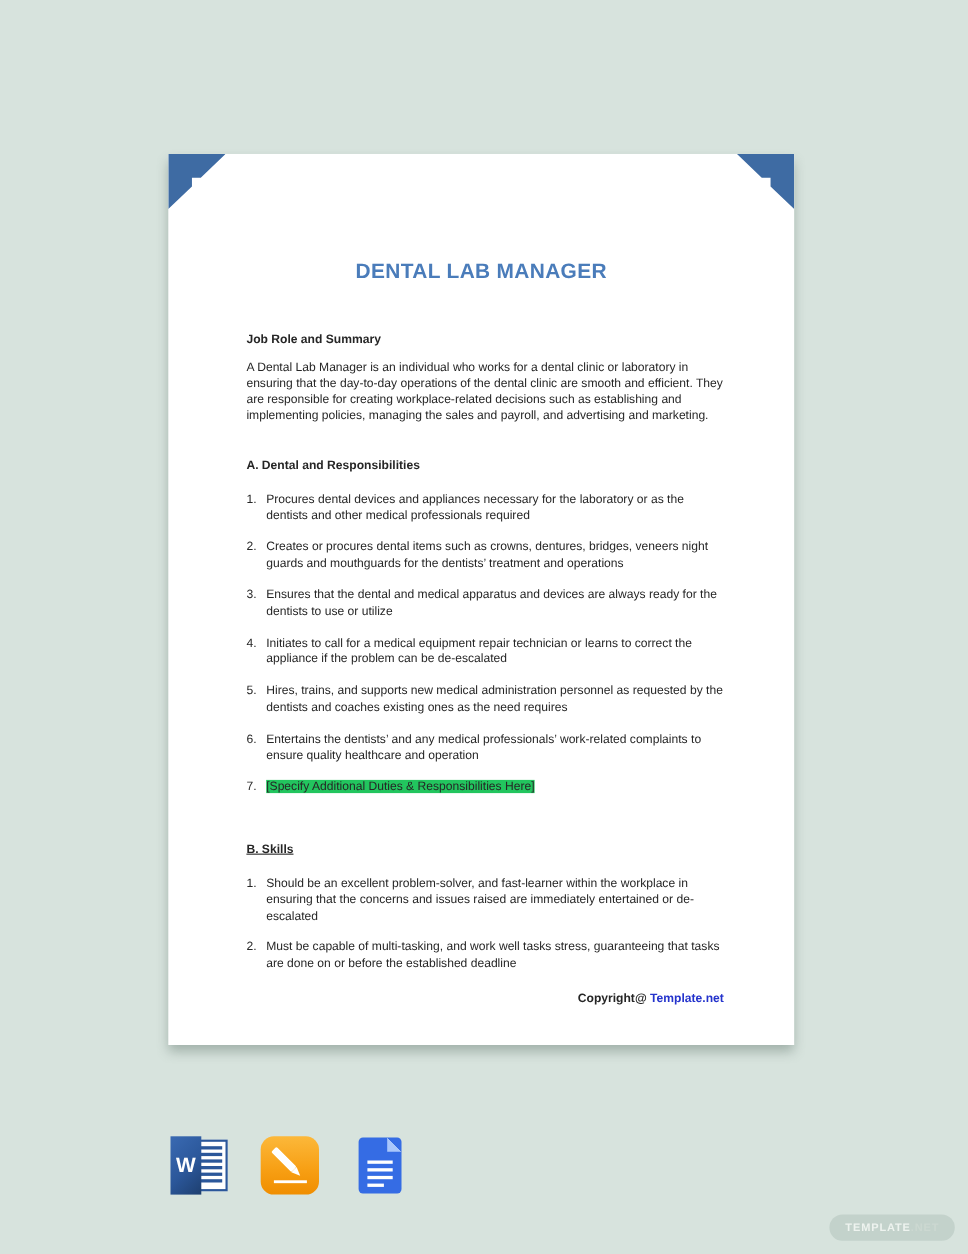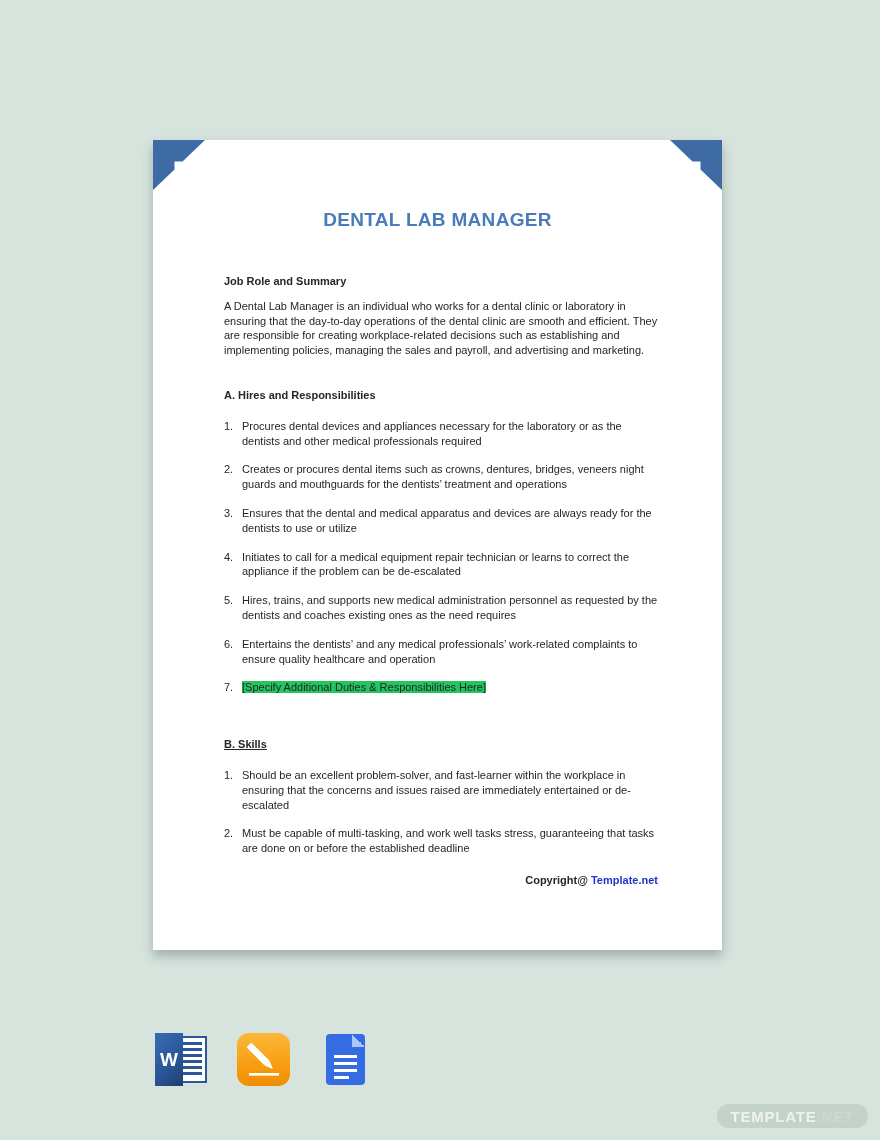--- a/index.html
+++ b/index.html
@@ -18,21 +18,21 @@
     width: 569px; height: 810px;
     background: #ffffff;
     box-shadow: 0 6px 10px rgba(96, 115, 106, 0.45);
   }
   .corner { position: absolute; top: 0; width: 52px; height: 50px; }
   .corner svg { display: block; }
   .corner.tl { left: 0; }
   .corner.tr { right: 0; transform: scaleX(-1); }
 
   .doc-title {
-    margin-top: 66px;
+    margin-top: 94px;
     text-align: center;
     color: #4a7cba;
     font-weight: bold;
     font-size: 19px;
     line-height: 28px;
     letter-spacing: 0.3px;
   }
 
   .content {
     padding: 0 64px 0 71px;
@@ -109,21 +109,21 @@
   .gdoc-lines .gline { height: 3px; background: #ffffff; margin-bottom: 4px; }
   .gdoc-lines .gline.short { width: 15px; }
 
   
   .watermark {
     position: absolute; right: 12px; bottom: 12px;
     height: 24px; padding: 0 14px;
     border-radius: 12px;
     background: #c3d2cb;
     display: flex; align-items: center;
-    font-weight: bold; font-size: 15px; letter-spacing: 0.8px;
+    font-weight: bold; font-size: 10px; letter-spacing: 0.8px;
   }
   .watermark .brand { color: #eef3ef; }
   .watermark .tld { color: #ccd8d1; }
 </style>
 </head>
 <body>
 
 <div class="page">
 
   <div class="corner tl">
@@ -139,21 +139,21 @@
 
   <div class="doc-title">
     <div>DENTAL LAB MANAGER</div>
   </div>
 
   <div class="content">
 
     <div class="sec-heading h-summary">Job Role and Summary</div>
     <div class="summary-body">A Dental Lab Manager is an individual who works for a dental clinic or laboratory in ensuring that the day-to-day operations of the dental clinic are smooth and efficient. They are responsible for creating workplace-related decisions such as establishing and implementing policies, managing the sales and payroll, and advertising and marketing.</div>
 
-    <div class="sec-heading h-duties">A. Hires and Responsibilities</div>
+    <div class="sec-heading h-duties">A. Dental and Responsibilities</div>
     <div class="list">
       <div class="list-item">
         <span class="num">1.</span>
         <span class="item-text">Procures dental devices and appliances necessary for the laboratory or as the dentists and other medical professionals required</span>
       </div>
       <div class="list-item">
         <span class="num">2.</span>
         <span class="item-text">Creates or procures dental items such as crowns, dentures, bridges, veneers night guards and mouthguards for the dentists’ treatment and operations</span>
       </div>
       <div class="list-item">

